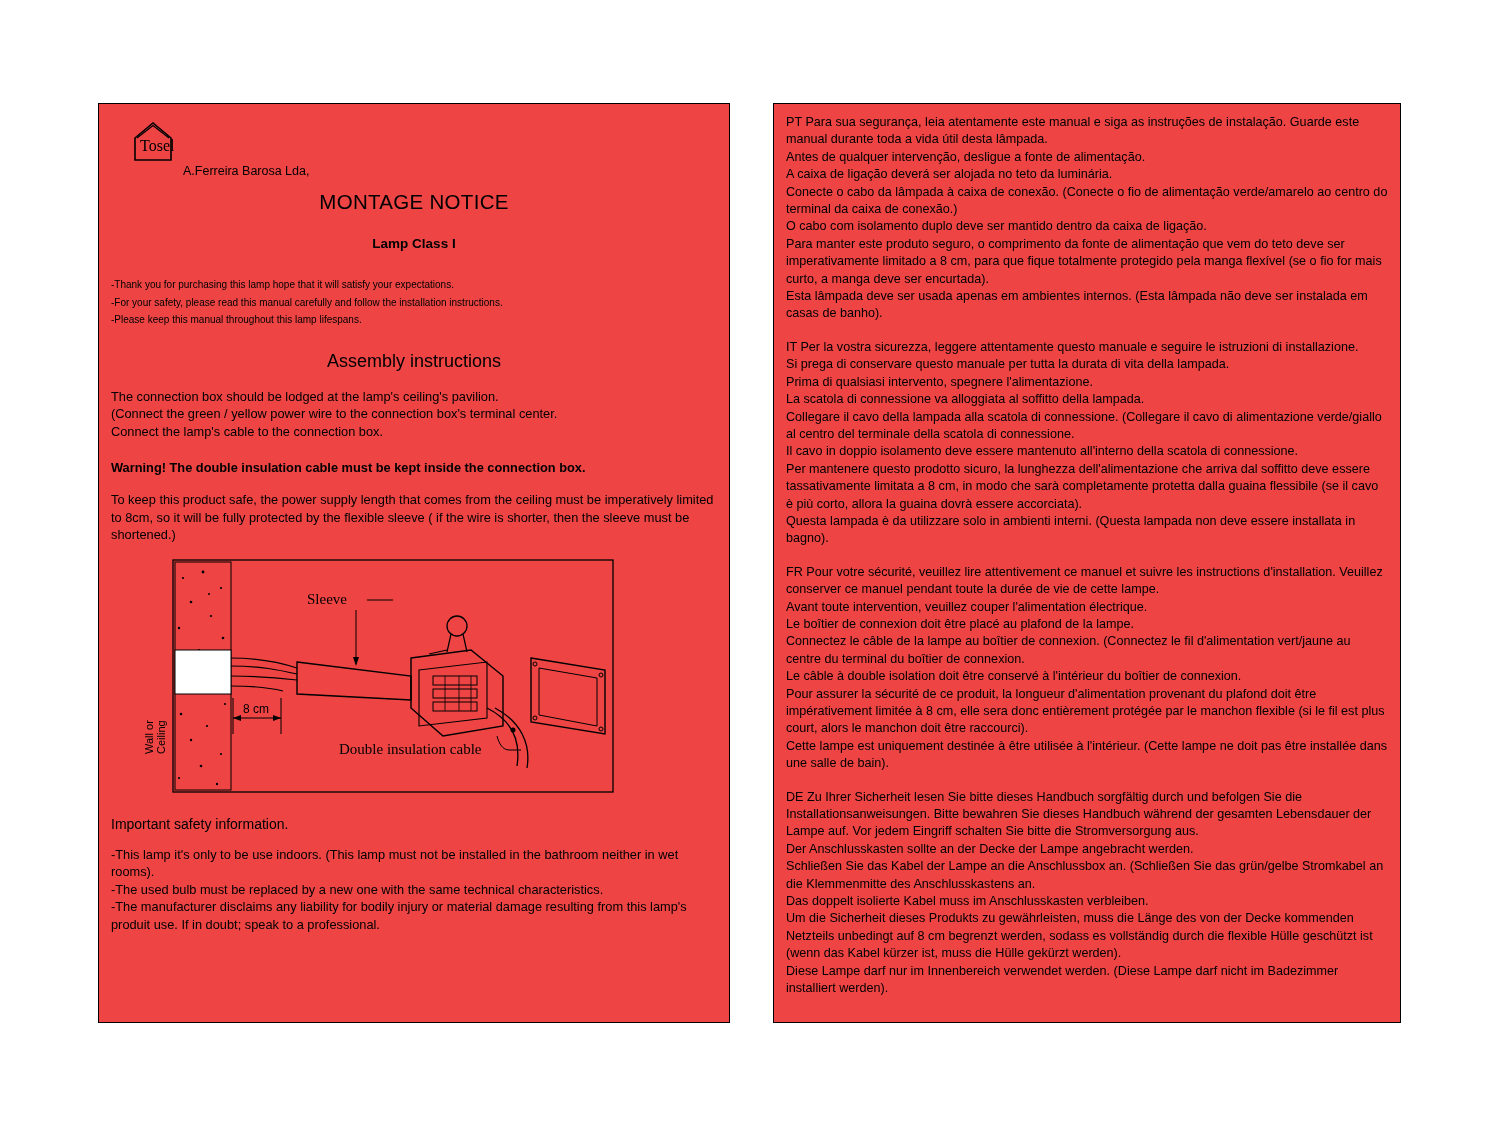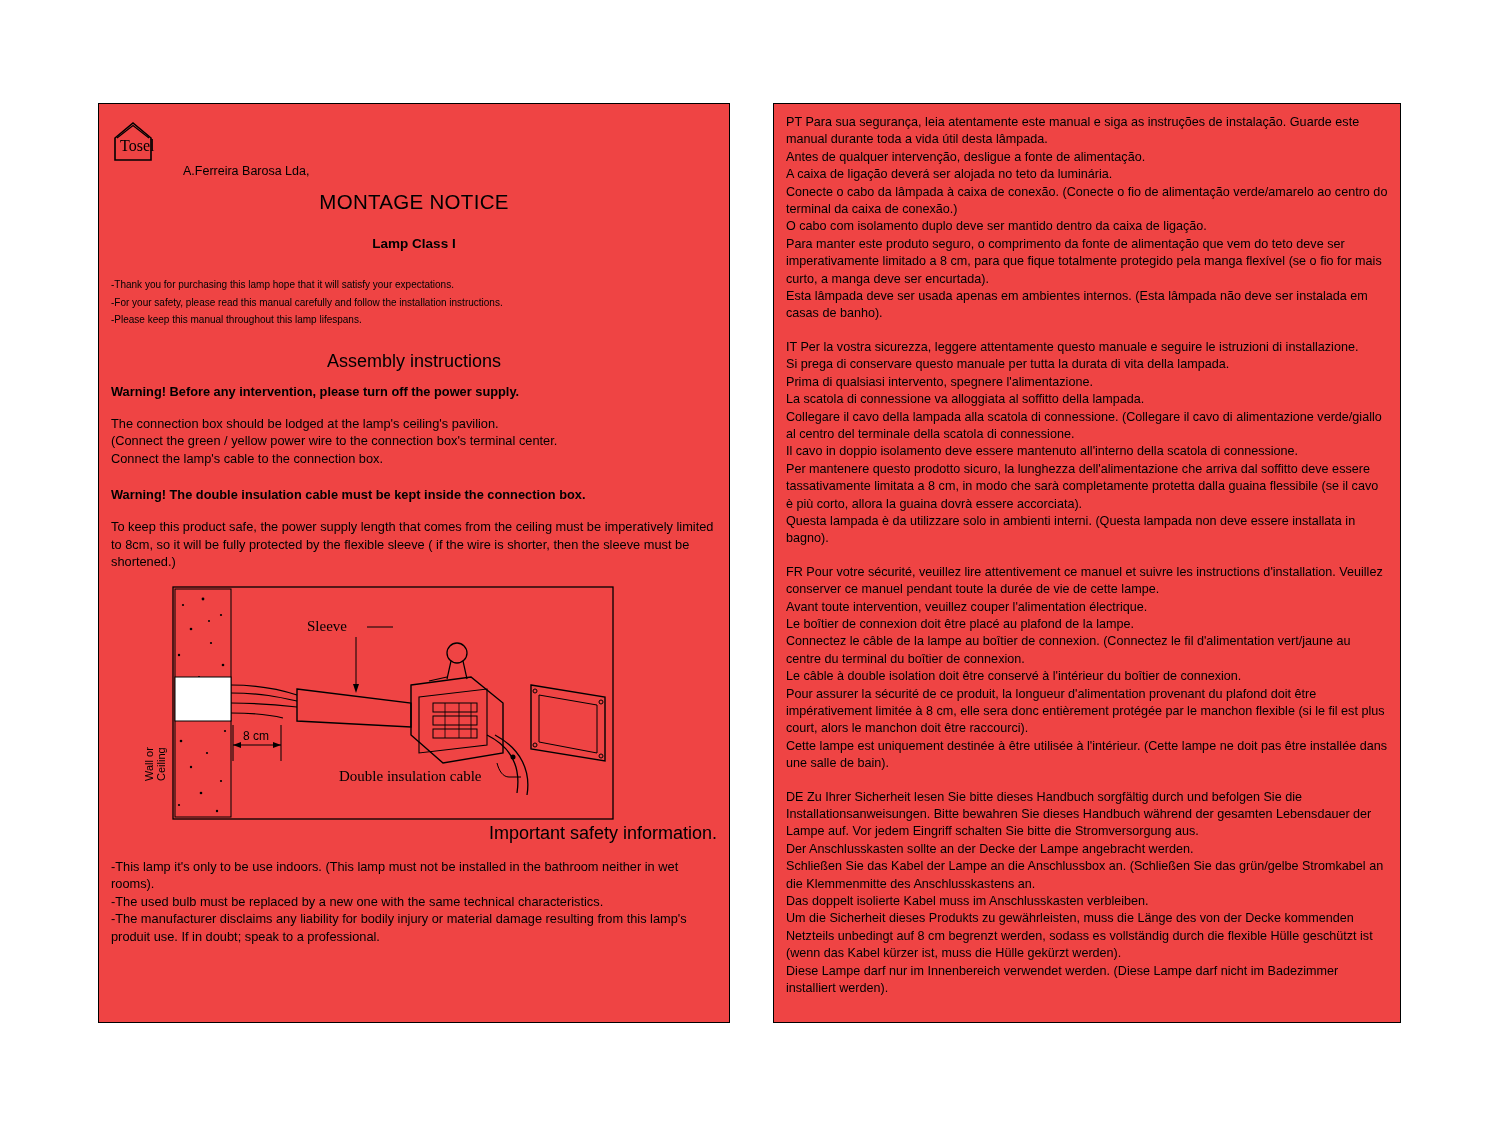--- a/index.html
+++ b/index.html
@@ -42,21 +42,21 @@
     padding: 10px 12px;
   }
 
   
   .logo-block {
     position: relative;
     height: 60px;
   }
   .logo-mark {
     position: absolute;
-    left: 0;
+    left: 20px;
     top: 4px;
     width: 60px;
     height: 48px;
   }
   .logo-mark svg { display:block; }
   .company-name {
     position: absolute;
     left: 72px;
     top: 50px;
     font-size: 12.5px;
@@ -97,22 +97,23 @@
     font-size: 12.8px;
     line-height: 17.5px;
     margin-top: 16px;
   }
   .warn2 {
     font-size: 12.8px;
     font-weight: bold;
     margin-top: 20px;
   }
   .section-h2 {
-    text-align: right;
-    font-size: 18px;
+    text-align: left;
+    font-size: 14px;
+    margin-top: 20px;
   }
   .safety {
     font-size: 12.8px;
     line-height: 17.5px;
     margin-top: 14px;
   }
 
   
   .figure {
     position: relative;
@@ -155,21 +156,20 @@
     <div class="title-main">MONTAGE NOTICE</div>
     <div class="title-sub">Lamp Class I</div>
 
     <div class="bullets">
       <p>-Thank you for purchasing this lamp hope that it will satisfy your expectations.</p>
       <p>-For your safety, please read this manual carefully and follow the installation instructions.</p>
       <p>-Please keep this manual throughout this lamp lifespans.</p>
     </div>
 
     <div class="section-h">Assembly instructions</div>
-    <div class="warn">Warning! Before any intervention, please turn off the power supply.</div>
 
     <div class="body-para">
       <p>The connection box should be lodged at the lamp's ceiling's pavilion.</p>
       <p>(Connect the green / yellow power wire to the connection box's terminal center.</p>
       <p>Connect the lamp's cable to the connection box.</p>
     </div>
 
     <div class="warn2">Warning! The double insulation cable must be kept inside the connection box.</div>
 
     <div class="body-para">To keep this product safe, the power supply length that comes from the ceiling must be imperatively limited to 8cm, so it will be fully protected by the flexible sleeve ( if the wire is shorter, then the sleeve must be shortened.)</div>

